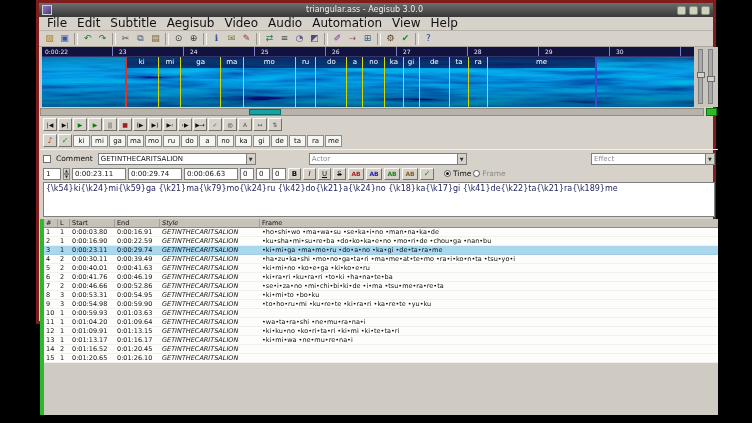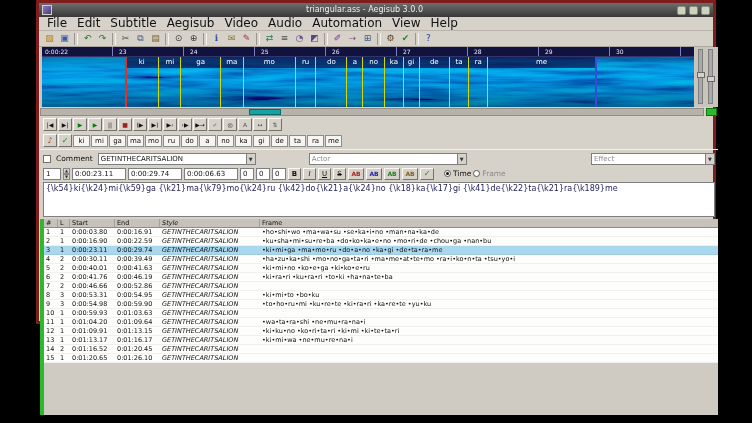--- a/index.html
+++ b/index.html
@@ -508,20 +508,21 @@
             <div class="c-style">GETINTHECARITSALION</div>
             <div class="c-text">•ki•ra•ri •ku•ra•ri •to•ki •ha•na•te•ba</div>
           </div>
 
           <div class="g-row">
             <div class="c-n">7</div>
             <div class="c-l">2</div>
             <div class="c-start">0:00:46.66</div>
             <div class="c-end">0:00:52.86</div>
             <div class="c-style">GETINTHECARITSALION</div>
+            <div class="c-text">•se•i•za•no •mi•chi•bi•ki•de •i•ma •tsu•me•ra•re•ta</div>
           </div>
 
           <div class="g-row">
             <div class="c-n">8</div>
             <div class="c-l">3</div>
             <div class="c-start">0:00:53.31</div>
             <div class="c-end">0:00:54.95</div>
             <div class="c-style">GETINTHECARITSALION</div>
             <div class="c-text">•ki•mi•to •bo•ku</div>
           </div>

